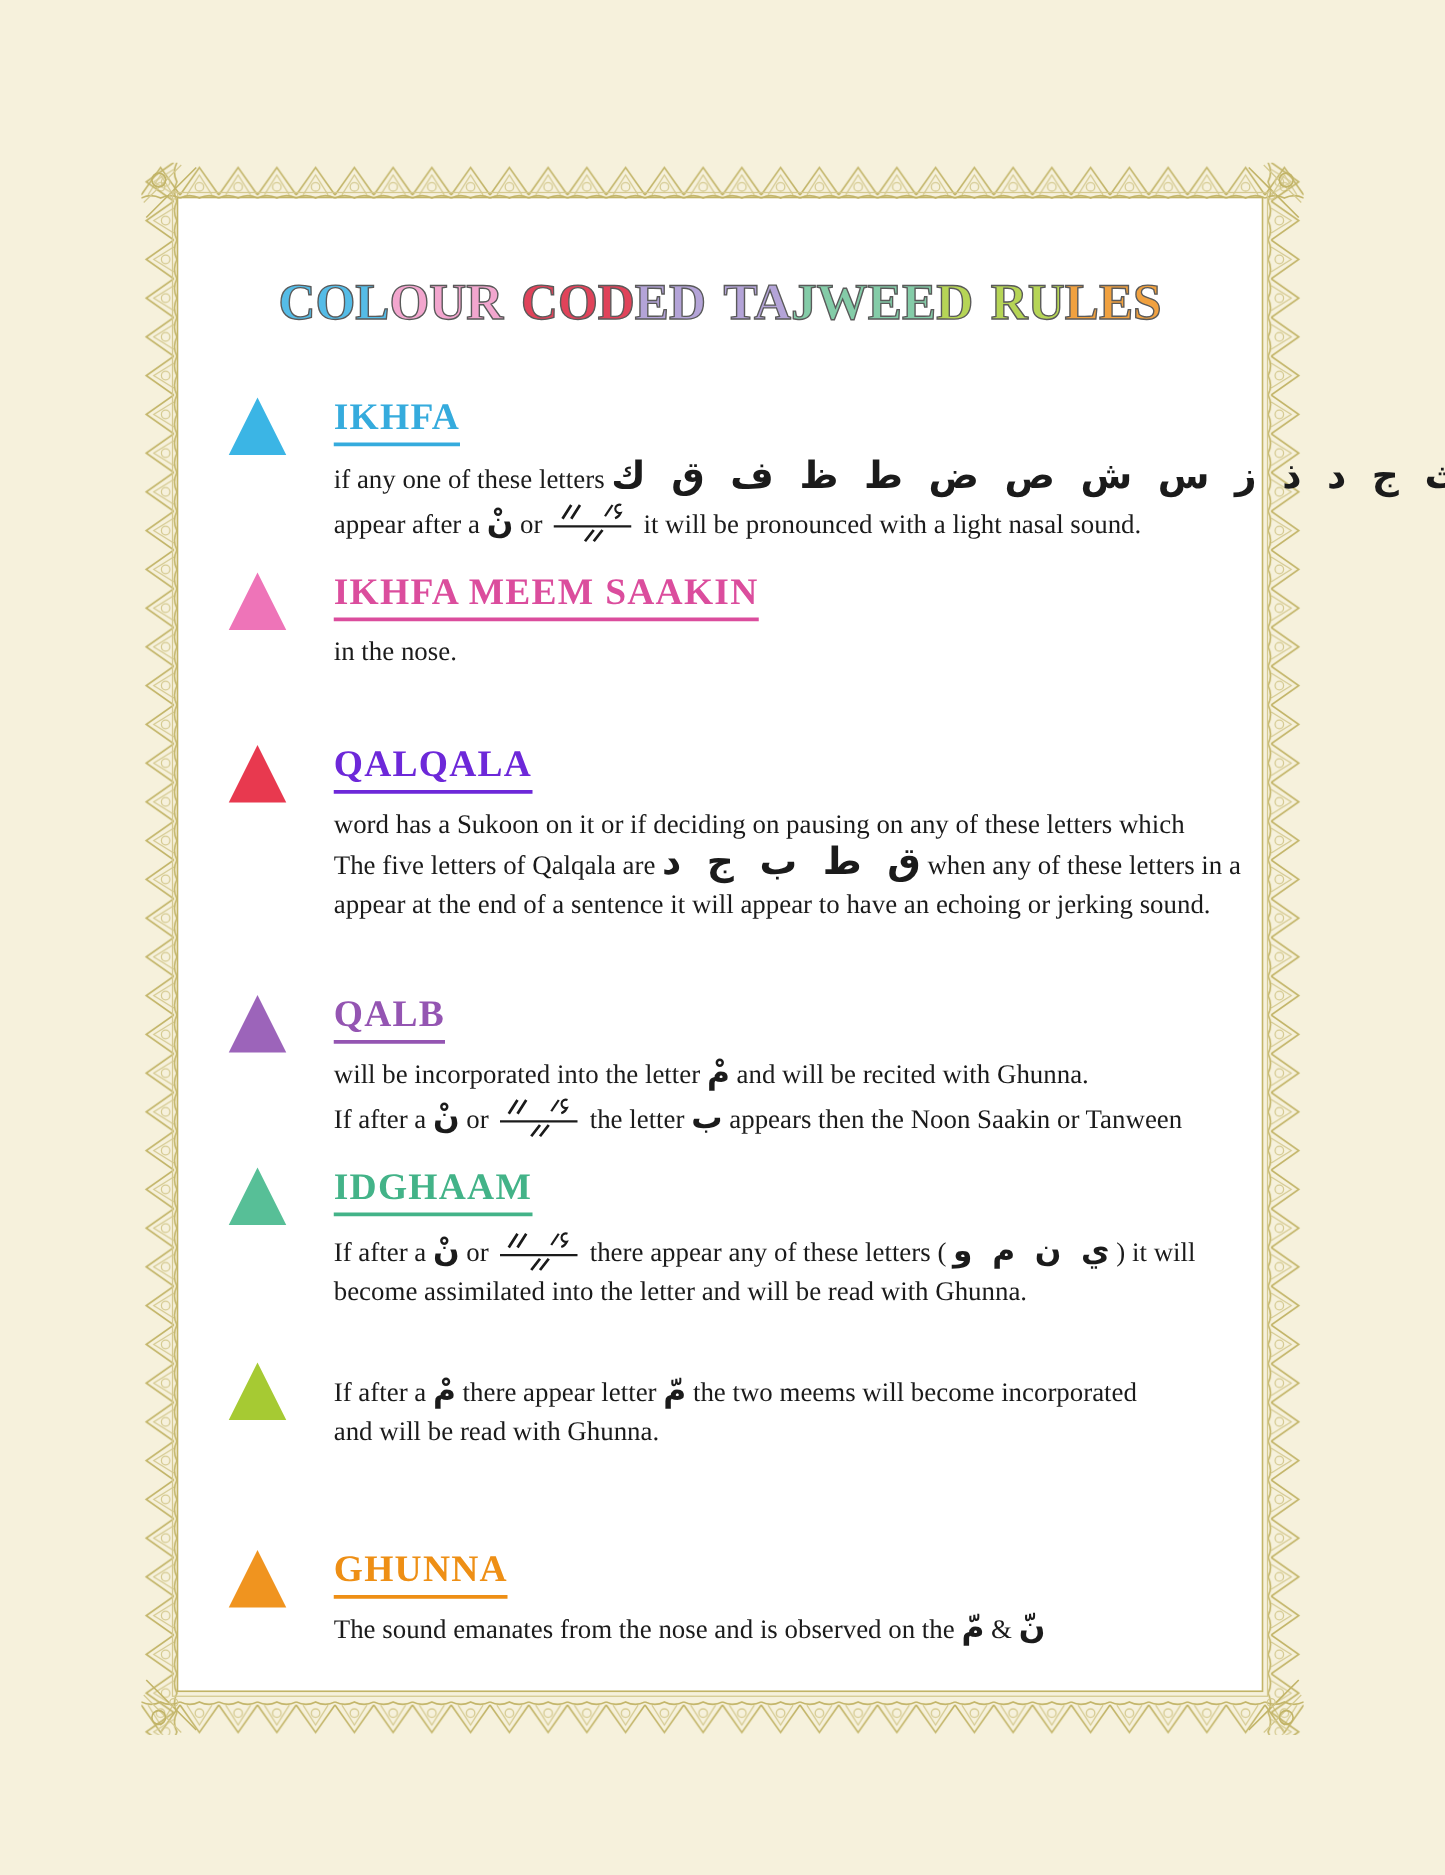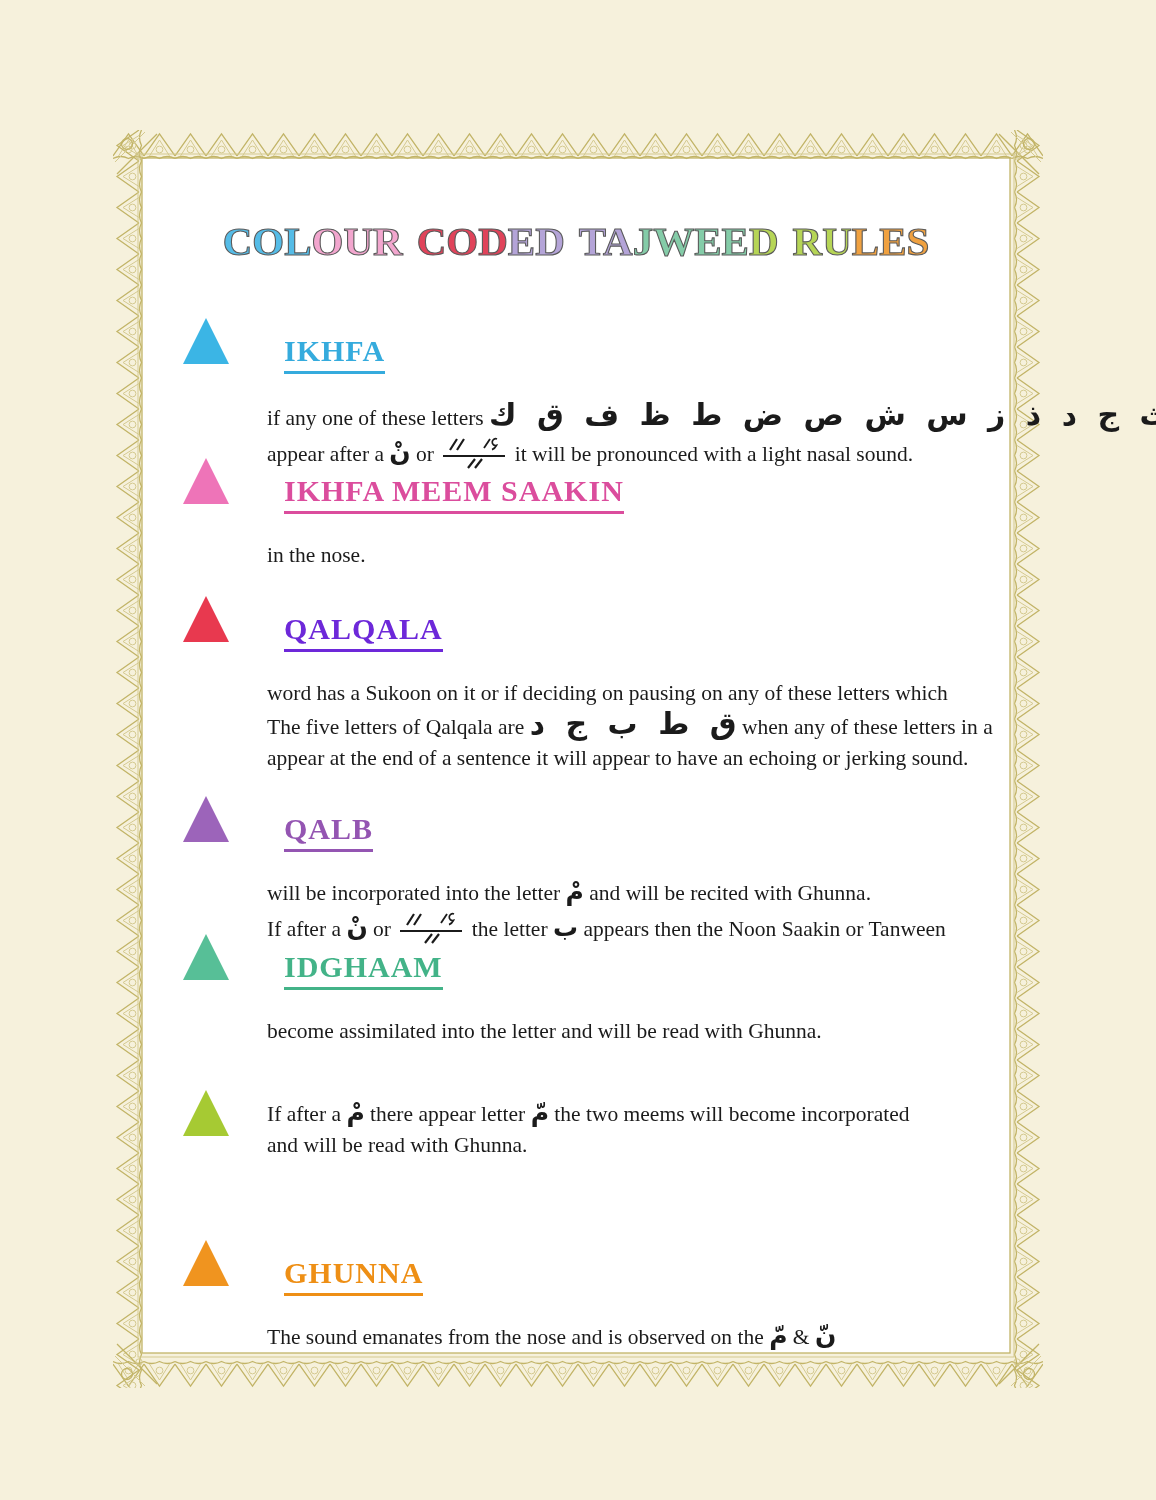--- a/index.html
+++ b/index.html
@@ -28,21 +28,21 @@
   .section{position:absolute;left:0;width:1156px;}
   .tri{
     position:absolute;left:183px;top:0;width:0;height:0;
     border-left:23px solid transparent;border-right:23px solid transparent;
     border-bottom:46px solid #000;
   }
   .content{position:absolute;left:267px;top:0;width:740px;}
   .head{
     display:inline-block;font-weight:bold;font-size:30px;line-height:1.05;
     letter-spacing:1px;border-bottom:3px solid currentColor;padding-bottom:4px;
-    margin:17px;
+    margin:0;
   }
   .bodytext{margin-top:9px;color:#1b1b1b;}
   .bl{white-space:nowrap;font-size:21.5px;line-height:31px;}
   .ar{
     font-family:"DejaVu Sans", sans-serif;font-weight:bold;font-size:25px;
     word-spacing:7px;line-height:1;
   }
   .ar.big{font-size:30px;word-spacing:10px;}
   .tanween{display:inline-block;vertical-align:-9px;margin:0 3px;}
 </style>
@@ -135,20 +135,27 @@
     <path d="M8 16 L15 5 M15 16 L22 5" stroke="#1b1b1b" stroke-width="2.2" fill="none"></path>
     <path d="M42 14 L48 5" stroke="#1b1b1b" stroke-width="1.8" fill="none"></path>
     <path d="M55 5 a3.4 3.4 0 1 0 -0.5 6.4 q-1.5 3.2 -4.5 4.2" stroke="#1b1b1b" stroke-width="1.7" fill="none"></path>
     <path d="M26 34 L33 25 M33 34 L40 25" stroke="#1b1b1b" stroke-width="2.2" fill="none"></path>
   </svg><span class="en">  the letter </span><span class="ar">ب</span><span class="en">  appears then the Noon Saakin or Tanween</span></div>
         </div></div>
     </div>
     <div class="section" style="top: 934px;">
       <span class="tri" style="border-bottom-color: rgb(87, 191, 151);"></span>
       <div class="content"><h2 class="head" style="color: rgb(67, 179, 136);">IDGHAAM</h2><div class="bodytext">
+          <div class="bl"><span class="en">If after a </span><span class="ar">نْ</span><span class="en"> or </span><svg class="tanween" width="64" height="36" viewBox="0 0 64 36">
+    <line x1="1" y1="22" x2="63" y2="22" stroke="#1b1b1b" stroke-width="1.8"></line>
+    <path d="M8 16 L15 5 M15 16 L22 5" stroke="#1b1b1b" stroke-width="2.2" fill="none"></path>
+    <path d="M42 14 L48 5" stroke="#1b1b1b" stroke-width="1.8" fill="none"></path>
+    <path d="M55 5 a3.4 3.4 0 1 0 -0.5 6.4 q-1.5 3.2 -4.5 4.2" stroke="#1b1b1b" stroke-width="1.7" fill="none"></path>
+    <path d="M26 34 L33 25 M33 34 L40 25" stroke="#1b1b1b" stroke-width="2.2" fill="none"></path>
+  </svg><span class="en">  there appear any of these letters ( </span><span class="ar">ي ن م و</span><span class="en"> ) it will</span></div>
           <div class="bl"><span class="en">become assimilated into the letter and will be read with Ghunna.</span></div>
         </div></div>
     </div>
     <div class="section" style="top: 1090px;">
       <span class="tri" style="border-bottom-color: rgb(166, 202, 51);"></span>
       <div class="content"><div class="bodytext">
           <div class="bl"><span class="en">If after a </span><span class="ar">مْ</span><span class="en"> there appear letter  </span><span class="ar">مّ</span><span class="en">  the two meems will become incorporated</span></div>
           <div class="bl"><span class="en">and will be read with Ghunna.</span></div>
         </div></div>
     </div>

